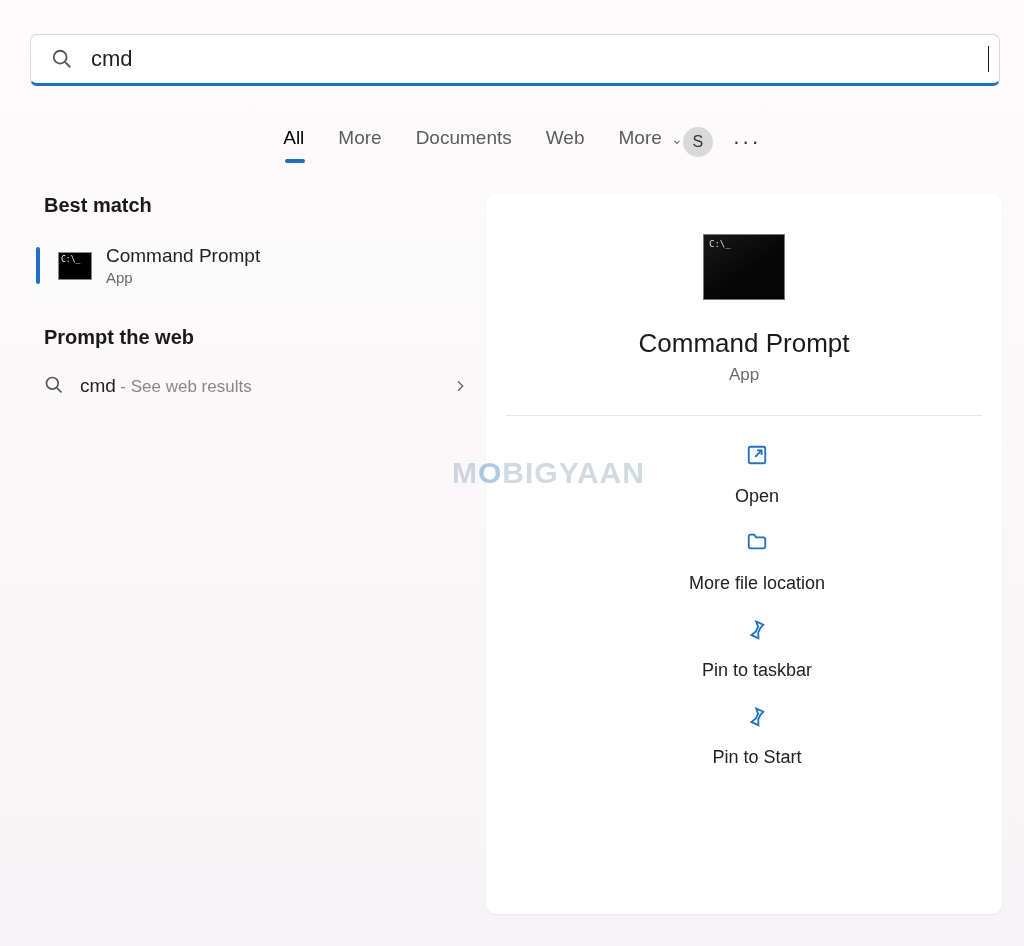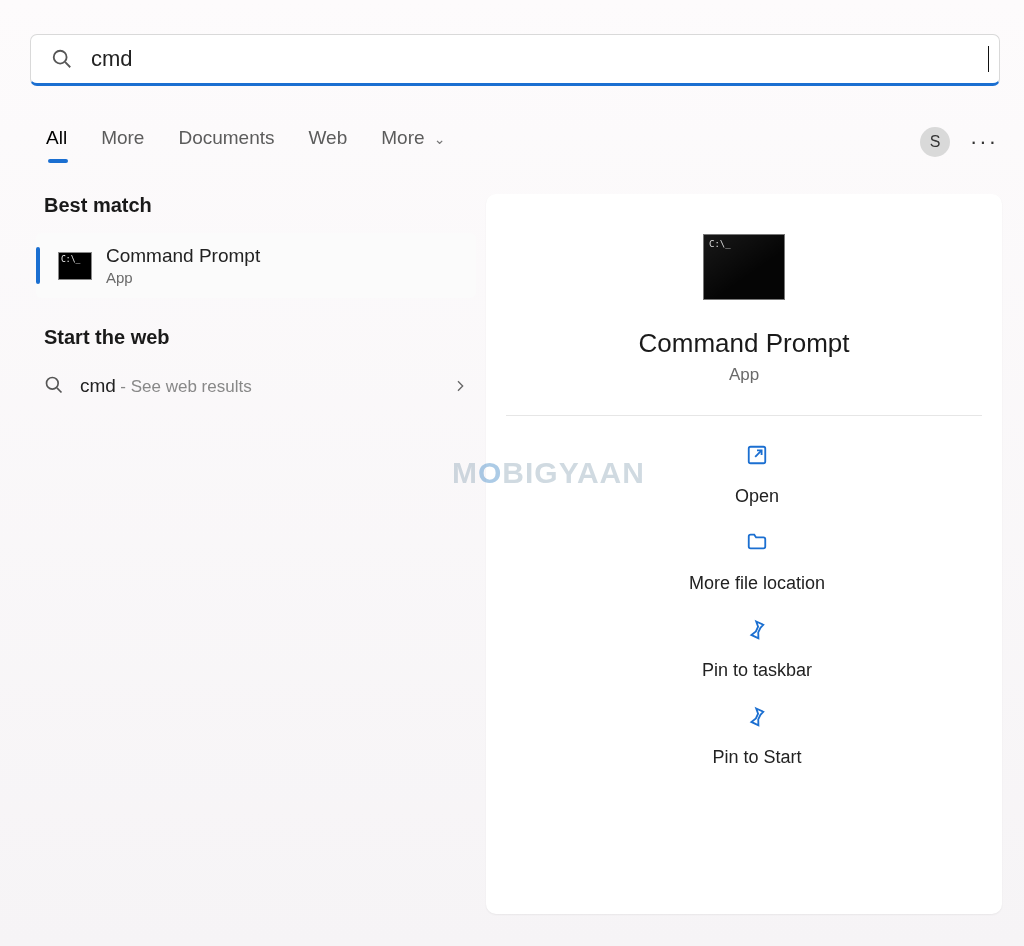--- a/index.html
+++ b/index.html
@@ -24,21 +24,21 @@
     font-size: 22px; margin-left: 18px; flex: 1; color: #222;
   }
   .caret {
     width: 1px; height: 26px; background:#111; margin-left:-4px;
     animation: blink 1s steps(1) infinite;
   }
   @keyframes blink { 50% { opacity: 0; } }
 
   
   .tabs-row {
-    display: flex; align-items: center; justify-content: space-between;
+    display: flex; align-items: center; justify-content: center;
     margin: 34px 26px 0 46px; height: 44px;
   }
   .tabs { display:flex; gap: 34px; font-size: 19px; color: #5c5c5c; }
   .tab { position: relative; cursor: pointer; padding-bottom: 8px; }
   .tab.active { color: #000; font-weight: 400; }
   .tab.active::after {
     content:""; position:absolute; left: 2px; right: 2px; bottom: -6px;
     height: 4px; background:#1b6fd1; border-radius: 3px; width: 20px;
   }
   .tab .chev { margin-left: 4px; font-size: 14px; color:#777; }
@@ -157,21 +157,21 @@
     <div class="section-title">Best match</div>
 
     <div class="best-match">
       <div class="bm-icon"></div>
       <div class="bm-text">
         <div class="t1">Command Prompt</div>
         <div class="t2">App</div>
       </div>
     </div>
 
-    <div class="section-title">Start the web</div>
+    <div class="section-title">Prompt the web</div>
 
     <div class="web-item">
       <div class="lhs">
         <svg class="sicon" viewBox="0 0 24 24" fill="none" stroke="currentColor" stroke-width="2">
           <circle cx="10" cy="10" r="7"></circle>
             <line x1="21" y1="21" x2="15.5" y2="15.5"></line>
         </svg>
         <span>
           <span class="q">cmd</span>
           <span class="hint">- See web results</span>

